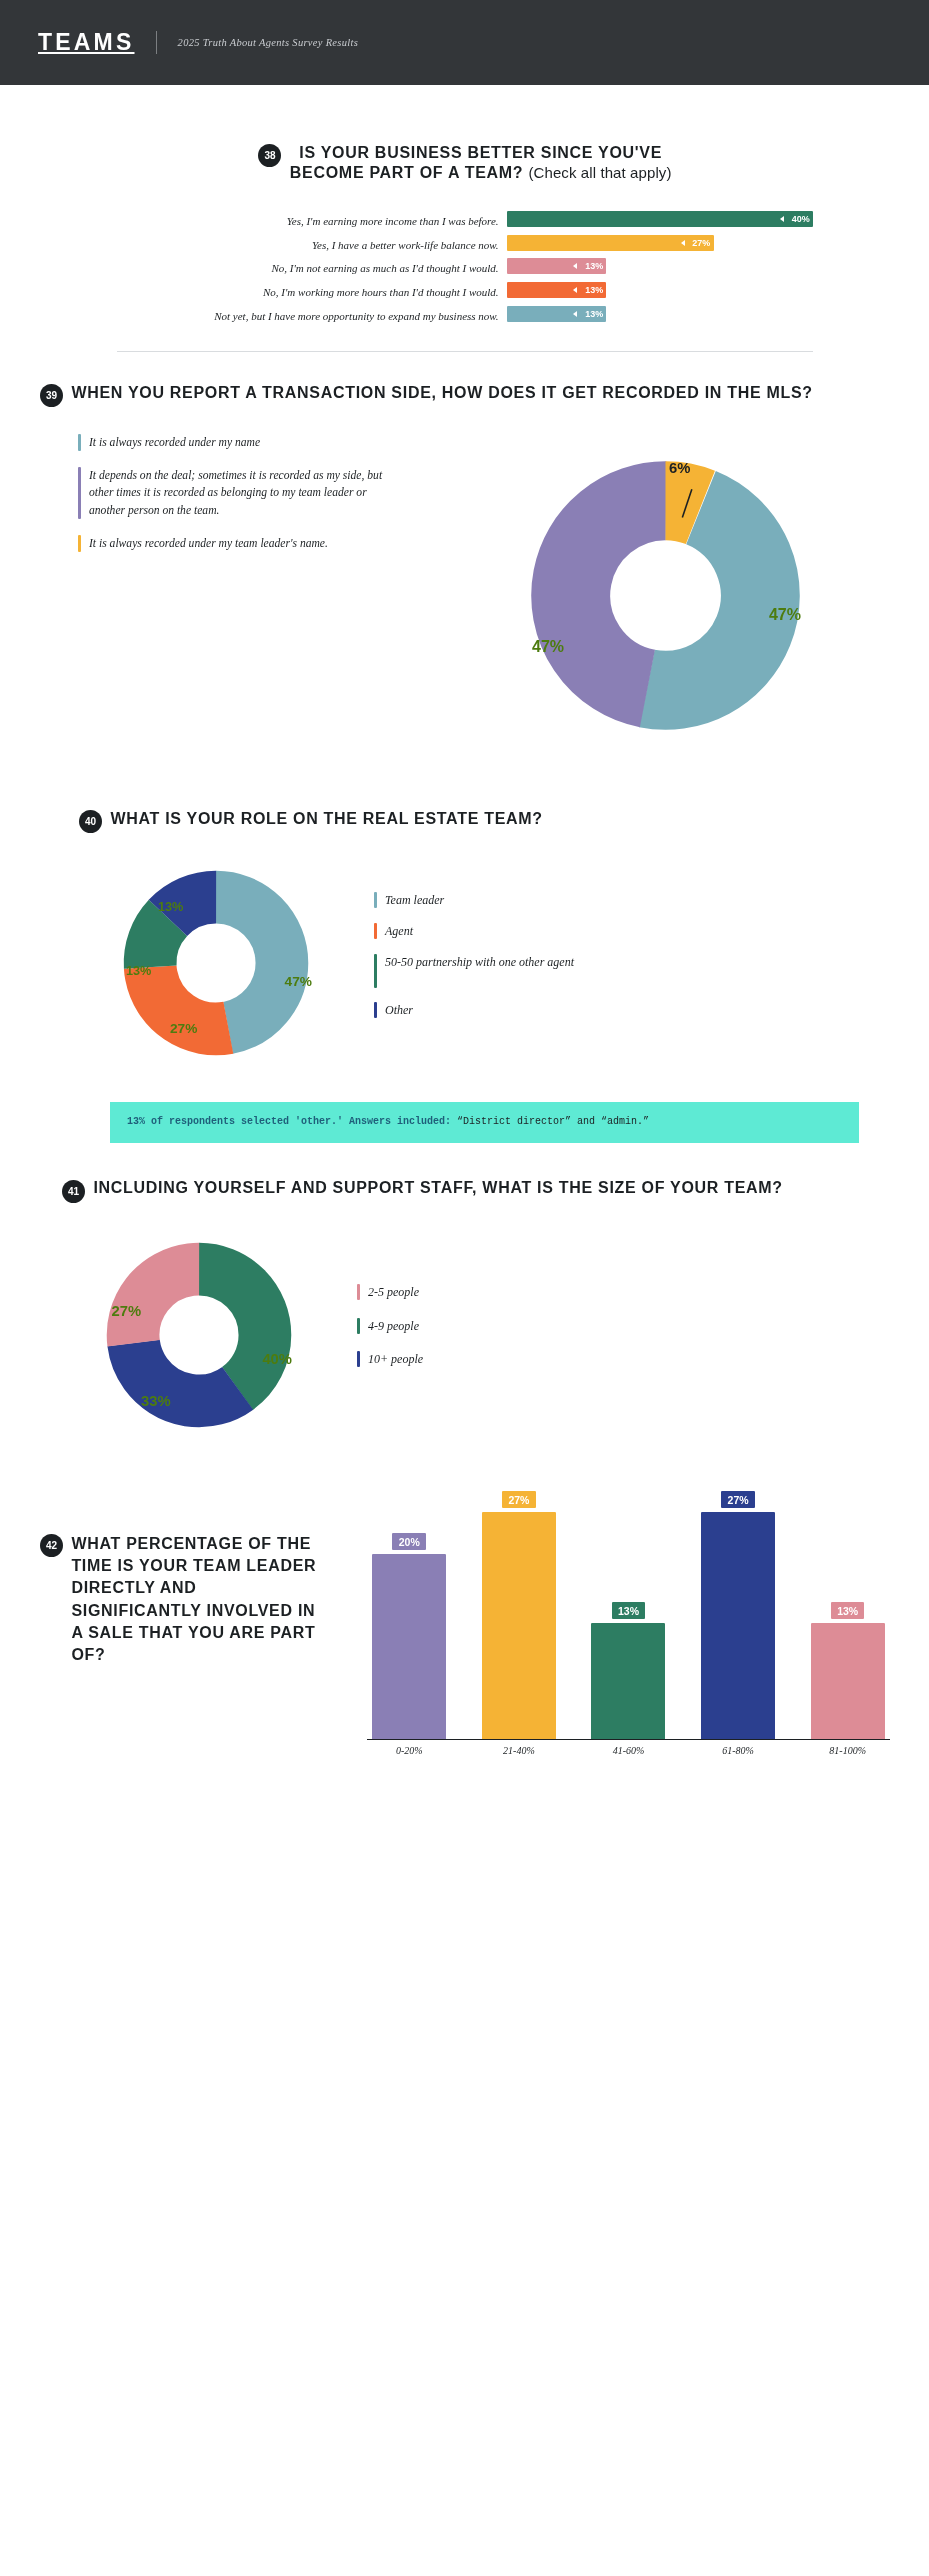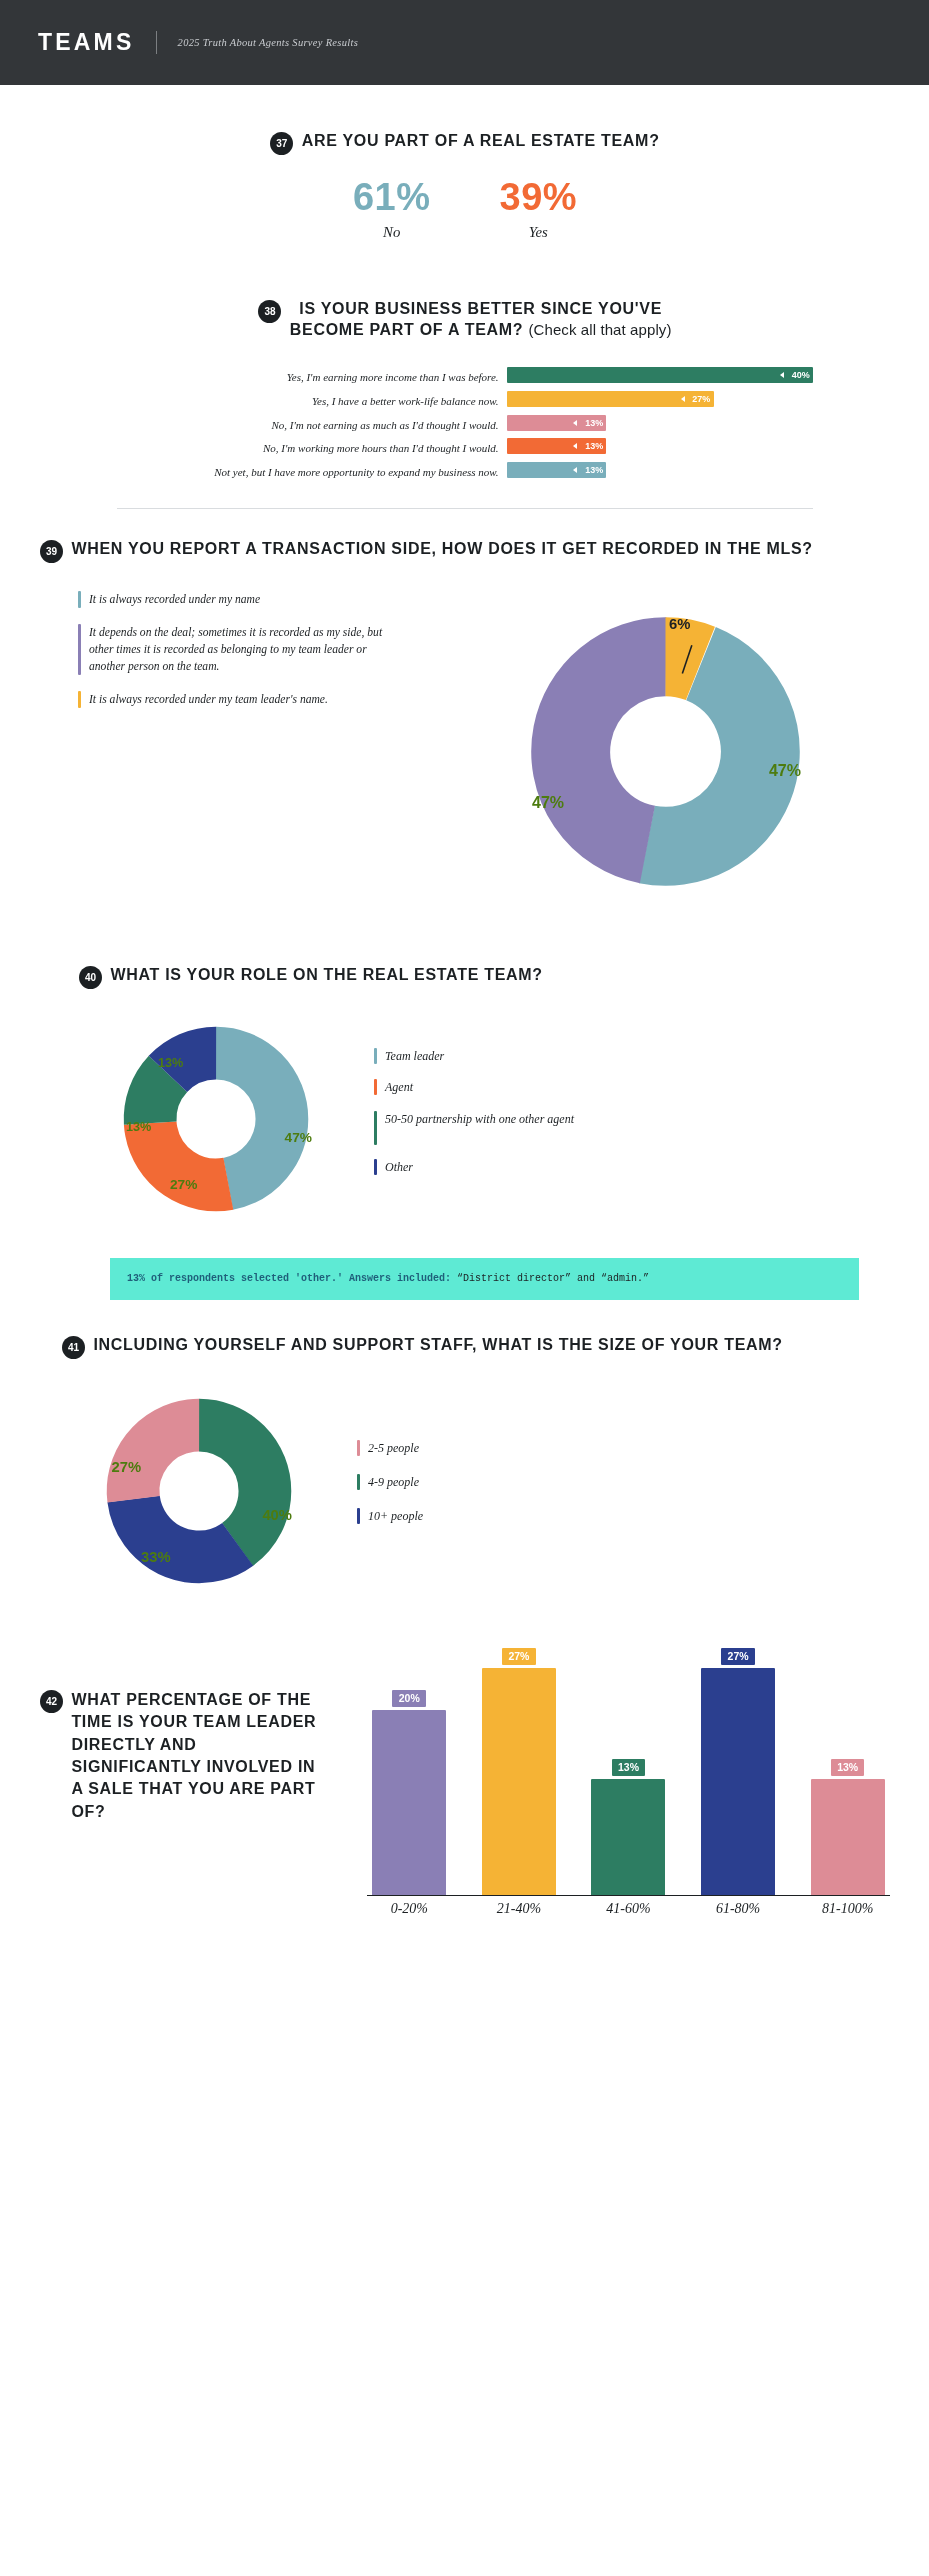--- a/index.html
+++ b/index.html
@@ -19,20 +19,21 @@
     background: #333639;
     display:flex;
     align-items:center;
     padding-left: 38px;
   }
   .header-title {
     color:#ffffff;
     font-size: 23px;
     font-weight: bold;
     letter-spacing: 3.2px;
+    text-decoration: underline;
   }
   .header-divider {
     width:1.1px; height:23px; background:#7c7f82;
     margin: 0 21px;
   }
   .header-sub {
     color:#c9ccd0;
     font-size: 10.5px;
     font-style: italic;
     font-family: "Liberation Serif", serif;
@@ -217,52 +218,36 @@
   .bar42 { width: 100%; border-radius:1.1px 1.1px 0 0; }
   .xaxis42 {
     border-top: 1.1px solid #1c2023;
     display:flex; justify-content:space-between;
     padding: 0 5.3px;
     margin-top: 0;
   }
   .xtick {
     width:74px; text-align:center;
     font-family:"Liberation Serif", serif;
-    font-style:italic; font-size:14px;
+    font-style:italic; font-size:10px;
     padding-top: 5.3px;
   }
   .spacer { height: 63px; }
 </style>
 </head>
 <body>
 
 <div class="page">
 
   <div class="header">
     <div class="header-title">TEAMS</div>
     <div class="header-divider"></div>
     <div class="header-sub">2025 Truth About Agents Survey Results</div>
   </div>
 
-  <div class="qwrap q37">
-    <div class="qhead">
-      <div class="qnum">37</div>
-      <div class="qtitle">Are you part of a real estate team?</div>
-    </div>
-    <div class="q37-stats">
-      <div class="stat no">
-        <div class="pct">61%</div>
-        <div class="lbl">No</div>
-      </div>
-      <div class="stat yes">
-        <div class="pct">39%</div>
-        <div class="lbl">Yes</div>
-      </div>
-    </div>
-  </div>
 
   <div class="qwrap q38">
     <div class="qhead">
       <div class="qnum">38</div>
       <div class="qtitle">
         <span>Is your business better since you've</span><br>
         <span>become part of a team?</span>
         <span class="note">(Check all that apply)</span>
       </div>
     </div>

